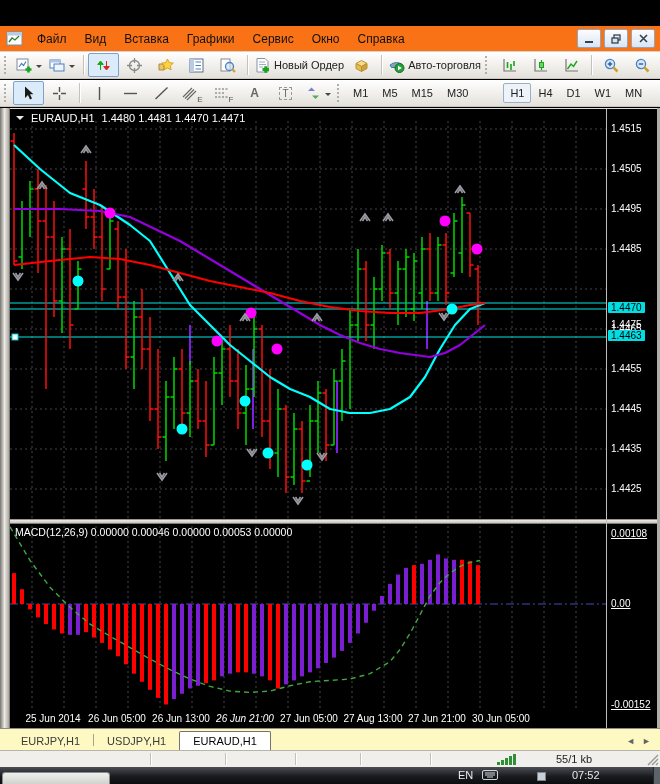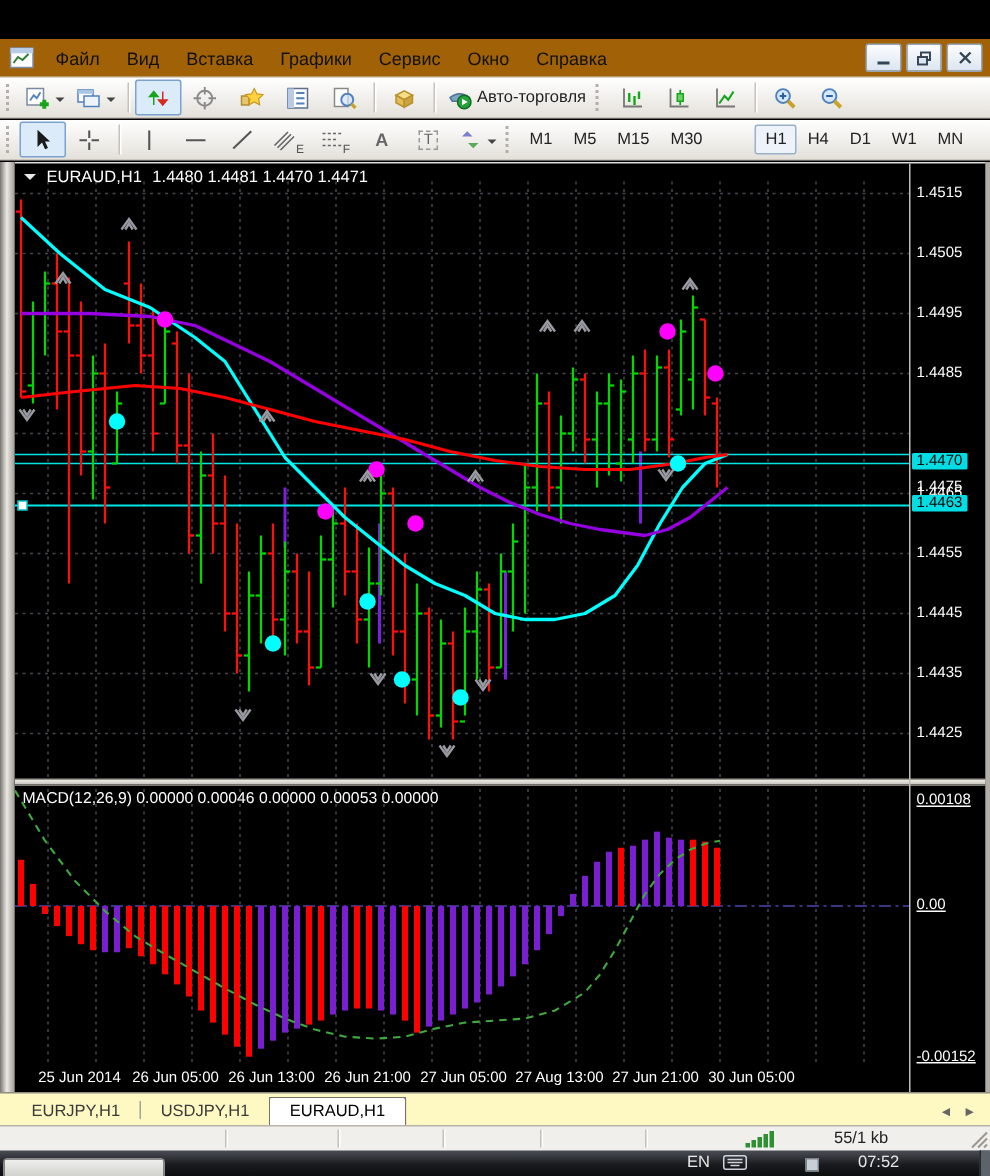--- a/index.html
+++ b/index.html
@@ -15,21 +15,21 @@
   .app-icon svg{position:absolute;left:2px;top:2px;}
   .title-text{font-size:12px;color:#141414;white-space:nowrap;}
   .cap-btns{margin-left:auto;display:flex;padding-right:6px;gap:1px;}
   .cap-btn{width:29px;height:18px;border:1px solid #64584e;border-radius:0 0 3px 3px;
     background:linear-gradient(#fbfcfe,#cfd6e2 45%,#b4bdcb);display:flex;align-items:center;justify-content:center;}
   .cap-btn.close{width:37px;background:linear-gradient(#efa79a,#d55e4b 45%,#a93421);}
   .glyph-min{width:9px;height:3px;background:#333;margin-top:8px;}
   .glyph-max{width:9px;height:8px;border:1.5px solid #333;}
 
   
-  .menubar{position:absolute;top:26px;left:0;width:660px;height:25px;background:#a16207;
+  .menubar{position:absolute;top:26px;left:0;width:660px;height:25px;background:#f97316;
     border-bottom:1px solid #d7d3cb;display:flex;align-items:center;font-size:12px;color:#111;}
   .menu-win-icon{width:18px;height:16px;margin:0 4px 0 6px;}
   .menu-item{padding:4px 9px;cursor:default;}
   .mdi-btns{margin-left:auto;display:flex;gap:3px;padding-right:5px;}
   .mdi-btn{width:22px;height:17px;border:1px solid #93a5bd;border-radius:2px;
     background:linear-gradient(#fcfdfe,#dbe5f1);display:flex;align-items:center;justify-content:center;}
 
   
   .toolbar{position:relative;left:0;width:660px;height:27px;border-bottom:1px solid #cbc7bf;
     background:linear-gradient(#ffffff,#eceae5 70%,#e4e1db);display:flex;align-items:center;padding:0 2px;
@@ -180,20 +180,28 @@
         </svg>
     </div>
     <div class="tbtn">
       <svg class="i16" width="17" height="17" viewBox="0 0 17 17">
           <rect x="2" y="2" width="9" height="12" fill="#fff" stroke="#8a8a8a"></rect>
           <circle cx="10.5" cy="9.5" r="4" fill="#cfe3f7" fill-opacity=".7" stroke="#4f81bd" stroke-width="1.3"></circle>
           <path d="M13.3 12.3 L16 15" stroke="#c9a227" stroke-width="2.2"></path>
         </svg>
     </div>
     <div class="tsep"></div>
+    <div class="tbtn">
+      <svg class="i16" width="17" height="17" viewBox="0 0 17 17">
+          <path d="M3 1.5 h8 l3 3 V15 H3 Z" fill="#fff" stroke="#8593a8"></path>
+          <path d="M5 5 H11 M5 7.5 H12 M5 10 H9" stroke="#9fb0c4" stroke-width="1"></path>
+          <path d="M8.5 12.5 h6.5 M11.7 9.3 v6.5" stroke="#16a51b" stroke-width="2.8"></path>
+        </svg>
+      <span>Новый Ордер</span>
+    </div>
     <div class="tbtn">
       <svg class="i16" width="17" height="17" viewBox="0 0 17 17">
           <polygon points="3,6.5 8.5,3.5 14,6.5 8.5,9.5" fill="#f6dd8a" stroke="#b8912f"></polygon>
           <polygon points="3,6.5 3,11.5 8.5,14.5 8.5,9.5" fill="#e3bc55" stroke="#b8912f"></polygon>
           <polygon points="14,6.5 14,11.5 8.5,14.5 8.5,9.5" fill="#cda23e" stroke="#b8912f"></polygon>
         </svg>
     </div>
     <div class="tsep"></div>
     <div class="tbtn">
       <svg class="i16" width="17" height="17" viewBox="0 0 17 17">
@@ -661,21 +669,21 @@
         <div class="plabel" style="top: 214px;">1.4465</div>
         <div class="plabel" style="top: 254px;">1.4455</div>
         <div class="plabel" style="top: 294px;">1.4445</div>
         <div class="plabel" style="top: 334px;">1.4435</div>
         <div class="plabel" style="top: 374px;">1.4425</div>
         <div class="phl" style="top: 193px;">1.4470</div>
         <div class="phl" style="top: 221px;">1.4463</div>
         <div class="tlabel" style="top: 604px; left: 22px;">25 Jun 2014</div>
         <div class="tlabel" style="top: 604px; left: 86px;">26 Jun 05:00</div>
         <div class="tlabel" style="top: 604px; left: 150px;">26 Jun 13:00</div>
-        <div class="tlabel" style="top: 604px; left: 214px;">26 Jun 21:00</div>
+        <div class="tlabel" style="top: 604px; left: 214px; font-style: italic;">26 Jun 21:00</div>
         <div class="tlabel" style="top: 604px; left: 278px;">27 Jun 05:00</div>
         <div class="tlabel" style="top: 604px; left: 342px;">27 Aug 13:00</div>
         <div class="tlabel" style="top: 604px; left: 406px;">27 Jun 21:00</div>
         <div class="tlabel" style="top: 604px; left: 470px;">30 Jun 05:00</div>
         <div class="mlabel" style="top: 419px;">0.00108</div>
         <div class="mlabel" style="top: 489px;">0.00</div>
         <div class="mlabel" style="top: 590px;">-0.00152</div>
       </div>
     <div class="right-edge"></div>
   </div>

